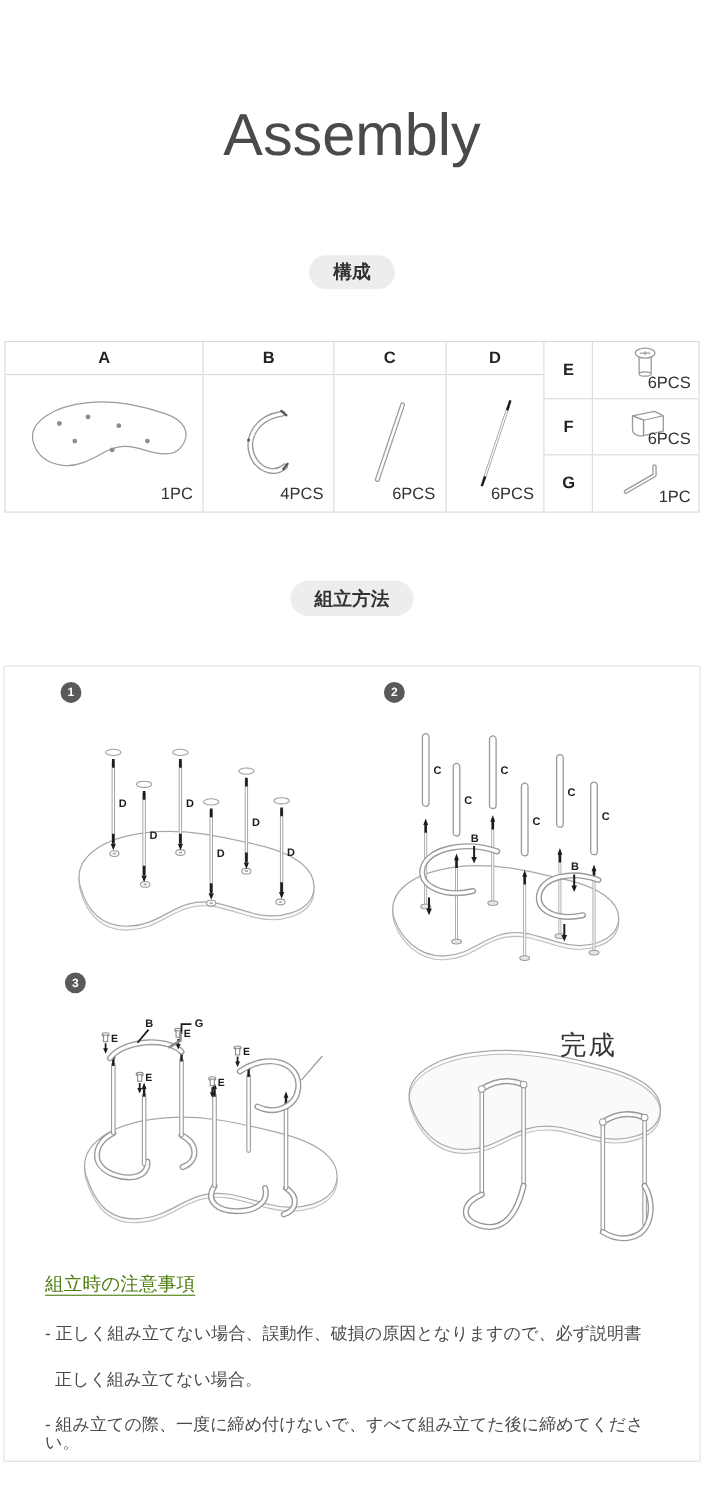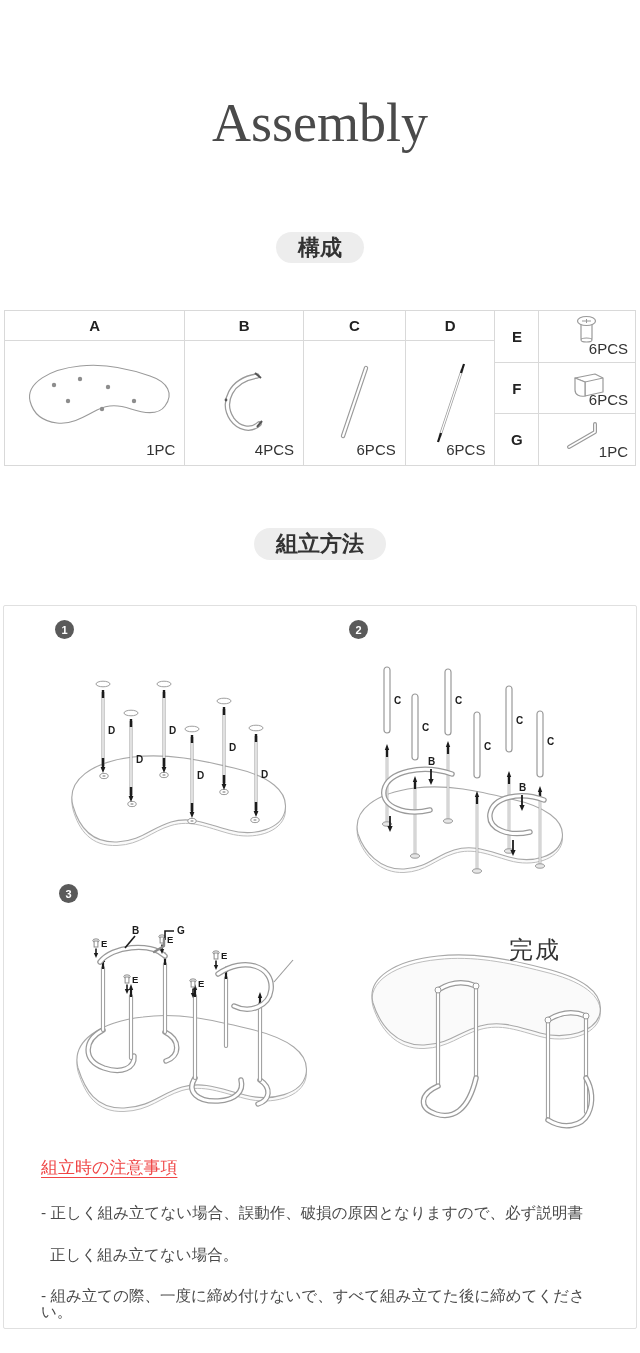--- a/index.html
+++ b/index.html
@@ -1,24 +1,24 @@
 <!DOCTYPE html>
 <html><head>
 <meta charset="utf-8">
 <style>
   html,body{margin:0;padding:0;background:#fff;}
   body{width:640px;height:1353px;overflow:hidden;position:relative;
        font-family:"Liberation Sans","DejaVu Sans",sans-serif;color:#333;}
   .abs{position:absolute;}
   
   .page-title{top:92px;left:0;width:640px;text-align:center;font-size:54px;
-              font-weight:400;color:#4a4a4a;letter-spacing:0px;font-family:Liberation Serif, serif;}
+              font-weight:400;color:#4a4a4a;letter-spacing:0px;}
   
   .pill{left:50%;transform:translateX(-50%);background:#ededed;color:#333;
-        border-radius:17px;font-size:22px;font-weight:600;display:flex;
+        border-radius:17px;font-size:17px;font-weight:600;display:flex;
         align-items:center;justify-content:center;padding:0 22px;white-space:nowrap;}
   .pill-components{top:232px;height:31px;}
   .pill-method{top:528px;height:32px;}
   
   .parts-table{left:4px;top:310px;width:632px;height:156px;display:flex;
                border:1px solid #d9d9d9;box-sizing:border-box;background:#fff;}
   .pcol{border-right:1px solid #d9d9d9;display:flex;flex-direction:column;box-sizing:border-box;}
   .pcol-a{width:181px;} .pcol-b{width:119px;} .pcol-c{width:102px;} .pcol-d{width:90px;}
   .pcol-header{height:29px;border-bottom:1px solid #d9d9d9;display:flex;align-items:center;
                justify-content:center;font-weight:bold;font-size:15px;color:#222;}
@@ -33,21 +33,21 @@
   .hw-body .count{right:7px;bottom:5px;}
   
   .assembly-box{left:3px;top:605px;width:634px;height:724px;border:1px solid #e0e0e0;
                 border-radius:2px;box-sizing:border-box;background:#fff;}
   .step-badge{width:19px;height:19px;border-radius:50%;background:#5a5a5a;color:#fff;
               font-size:11px;font-weight:bold;display:flex;align-items:center;justify-content:center;}
   .badge-1{left:51px;top:14px;} .badge-2{left:345px;top:14px;} .badge-3{left:55px;top:278px;}
   .complete-label{left:505px;top:328px;font-size:24px;color:#333;letter-spacing:2px;}
   
   .notes{left:37px;top:550px;width:560px;color:#4a4a4a;}
-  .notes-heading{font-size:17px;color:#ef4444;text-decoration:underline;
+  .notes-heading{font-size:17px;color:#4d7c0f;text-decoration:underline;
                  text-underline-offset:4px;margin-bottom:26px;}
   .note-line{font-size:15.5px;line-height:1;margin-bottom:26px;}
   .note-indent{padding-left:9px;}
   
   svg text{font-family:"Liberation Sans","DejaVu Sans",sans-serif;}
   .lbl{font-size:10px;font-weight:bold;fill:#1c1c1c;}
   .lbl9{font-size:9.5px;font-weight:bold;fill:#1c1c1c;}
   .bean{fill:#fff;stroke:#a8a8a8;stroke-width:1.1;}
   .bean-rim{fill:#fafafa;stroke:#bdbdbd;stroke-width:1;}
   .thin{fill:none;stroke:#9a9a9a;stroke-width:1.1;}

